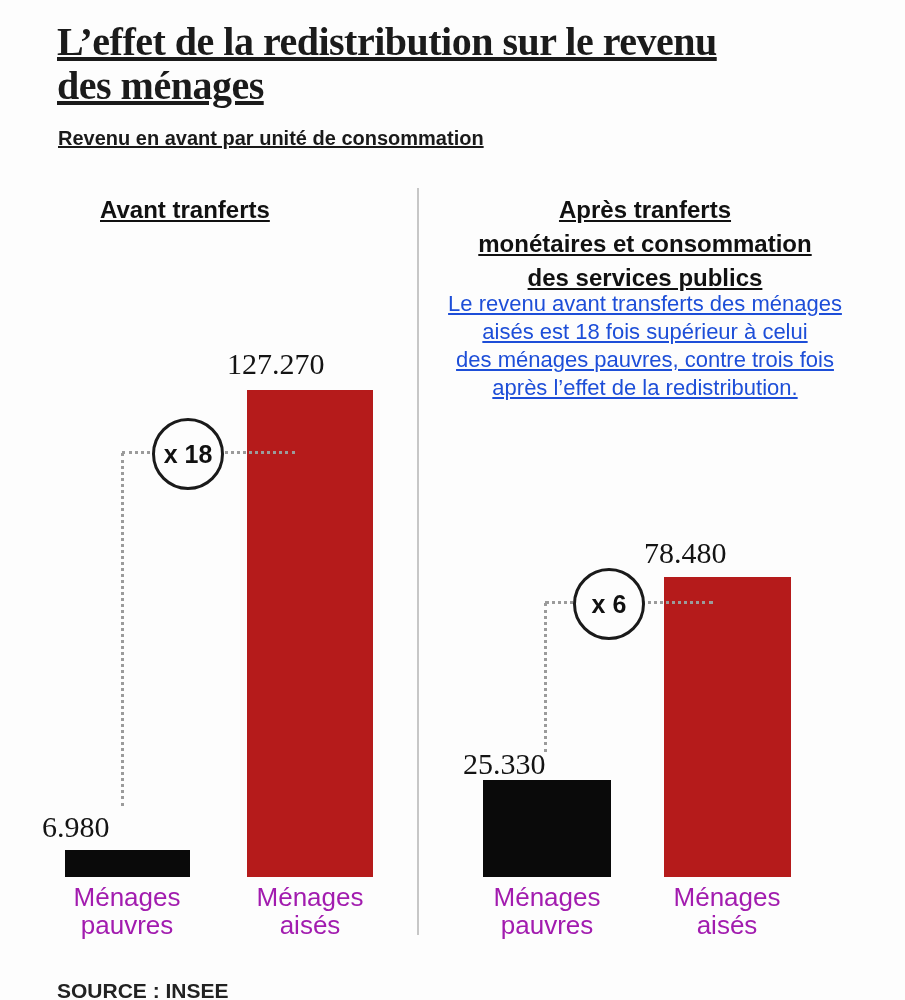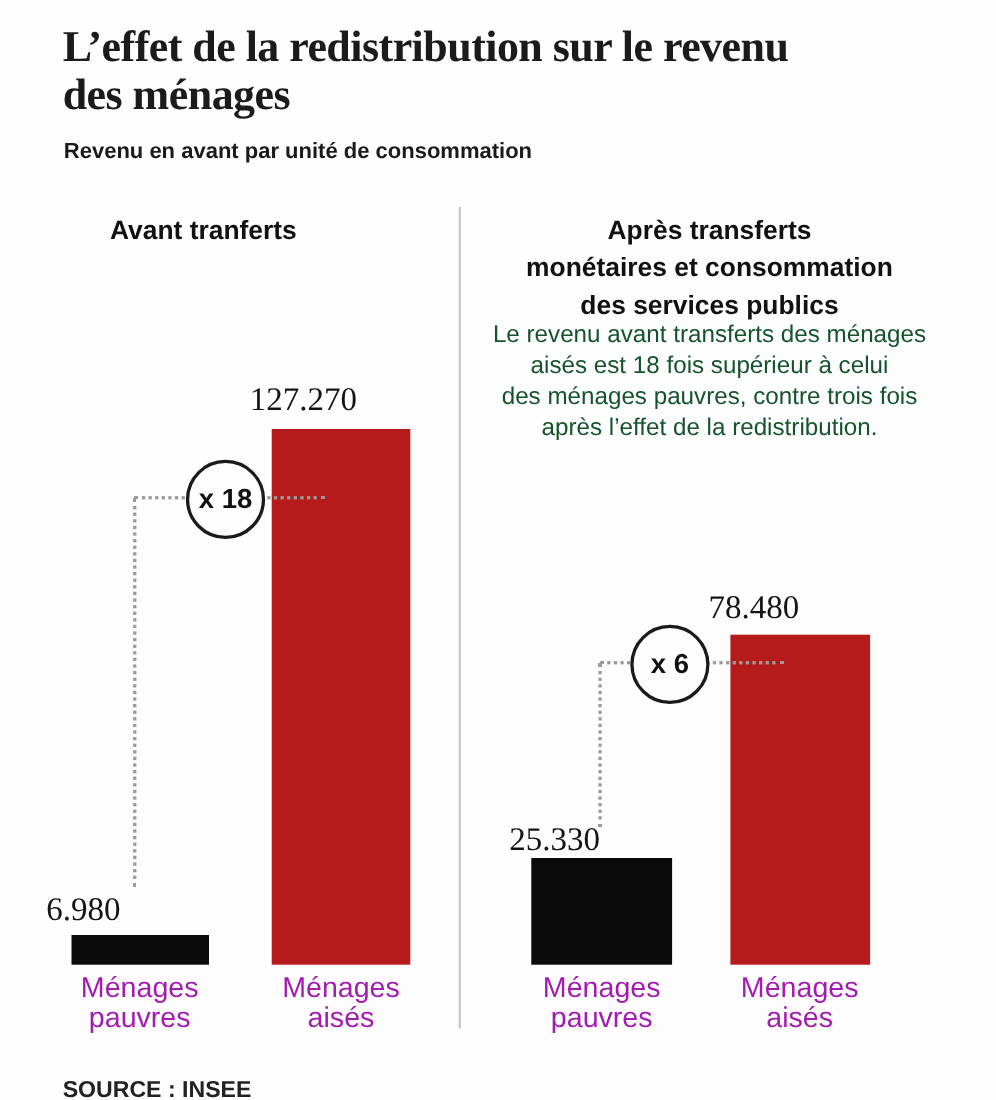--- a/index.html
+++ b/index.html
@@ -1,36 +1,36 @@
 <!DOCTYPE html>
 <html><head>
 <meta charset="utf-8">
 <style>
   html,body{margin:0;padding:0;background:#fdfdfd;}
   .canvas{
     position:relative;width:905px;height:1000px;background:#fdfdfd;
     font-family:"Liberation Sans",sans-serif;overflow:hidden;
   }
-  .abs{position:absolute;}
+  .abs{position:absolute;text-decoration:underline;}
   .title{
     left:57px;top:20px;
     font-family:"Liberation Serif",serif;font-weight:700;
     font-size:40px;line-height:44px;color:#1b1b1b;white-space:nowrap;
     letter-spacing:-0.5px;
   }
   .subtitle{
     left:58px;top:127px;font-weight:700;font-size:20px;color:#1a1a1a;
   }
   .divider{left:417px;top:188px;width:2px;height:747px;background:#c7c7c7;}
   .panel-heading{font-weight:700;font-size:24px;color:#111;}
   .lheading{left:100px;top:196px;white-space:nowrap;}
   .rheading{left:423px;top:193px;width:444px;text-align:center;line-height:34px;}
   .rbody{
     left:420px;top:290px;width:450px;text-align:center;
-    font-size:22px;line-height:28px;color:#14532d;
+    font-size:22px;line-height:28px;color:#1d4ed8;
   }
   .bar{position:absolute;bottom:123px;z-index:1;}
   .bar-l-poor{left:65px;width:125px;}
   .bar-l-rich{left:247px;width:126px;}
   .bar-r-poor{left:483px;width:128px;}
   .bar-r-rich{left:664px;width:127px;}
   .val{
     position:absolute;width:170px;text-align:left;z-index:4;
     font-family:"Liberation Serif",serif;font-size:30px;color:#141414;
   }
@@ -43,21 +43,21 @@
   .dl-lh{left:122px;top:451px;width:173px;}
   .dl-lv{left:121px;top:453px;height:353px;}
   .dl-rh{left:545px;top:601px;width:168px;}
   .dl-rv{left:544px;top:603px;height:149px;}
   .circle{
     position:absolute;width:72px;height:72px;border:3px solid #1a1a1a;
     border-radius:50%;background:#fdfdfd;z-index:3;box-sizing:border-box;
     display:flex;align-items:center;justify-content:center;
     font-weight:700;font-size:25px;color:#111;
   }
-  .circ-l{left:169px;top:418px;}
+  .circ-l{left:152px;top:418px;}
   .circ-r{left:573px;top:568px;}
   .cat{
     position:absolute;top:883px;width:180px;text-align:center;z-index:4;
     font-size:26px;line-height:28px;color:#a21caf;
   }
   .cat-l-poor{left:37px;}
   .cat-l-rich{left:220px;}
   .cat-r-poor{left:457px;}
   .cat-r-rich{left:637px;}
   .source{left:57px;top:979px;font-weight:700;font-size:21px;color:#222;}
@@ -72,21 +72,21 @@
     <div>des ménages</div>
   </div>
 
   <div class="abs subtitle">Revenu en avant par unité de consommation</div>
 
   <div class="abs divider"></div>
 
   <div class="abs panel-heading lheading">Avant tranferts</div>
 
   <div class="abs panel-heading rheading">
-    <div>Après transferts</div>
+    <div>Après tranferts</div>
     <div>monétaires et consommation</div>
     <div>des services publics</div>
   </div>
 
   <div class="abs rbody">
     <div>Le revenu avant transferts des ménages</div>
     <div>aisés est 18 fois supérieur à celui</div>
     <div>des ménages pauvres, contre trois fois</div>
     <div>après l’effet de la redistribution.</div>
   </div>

